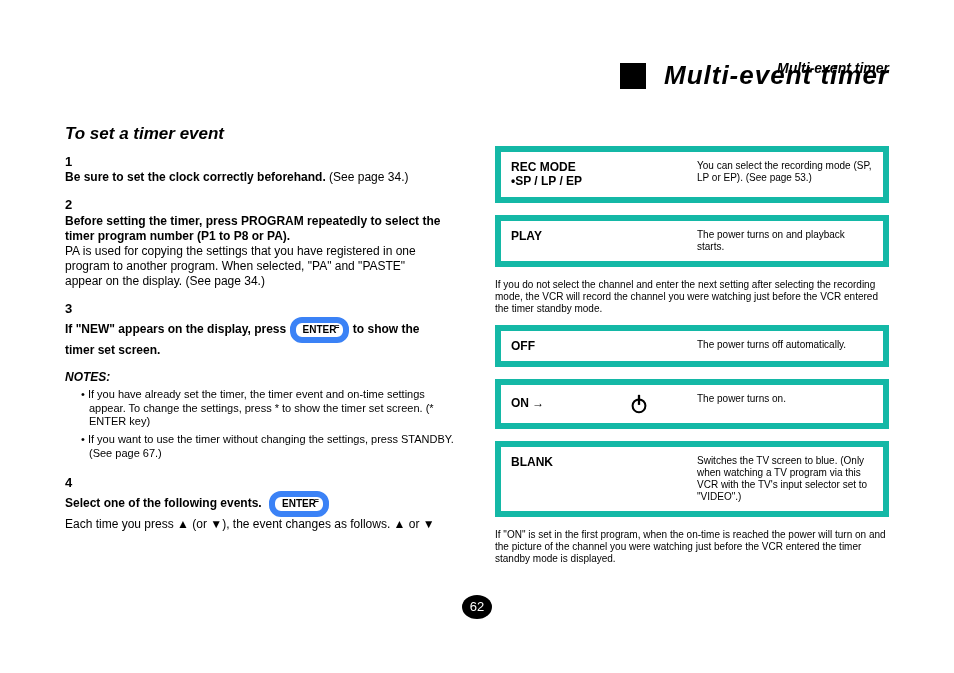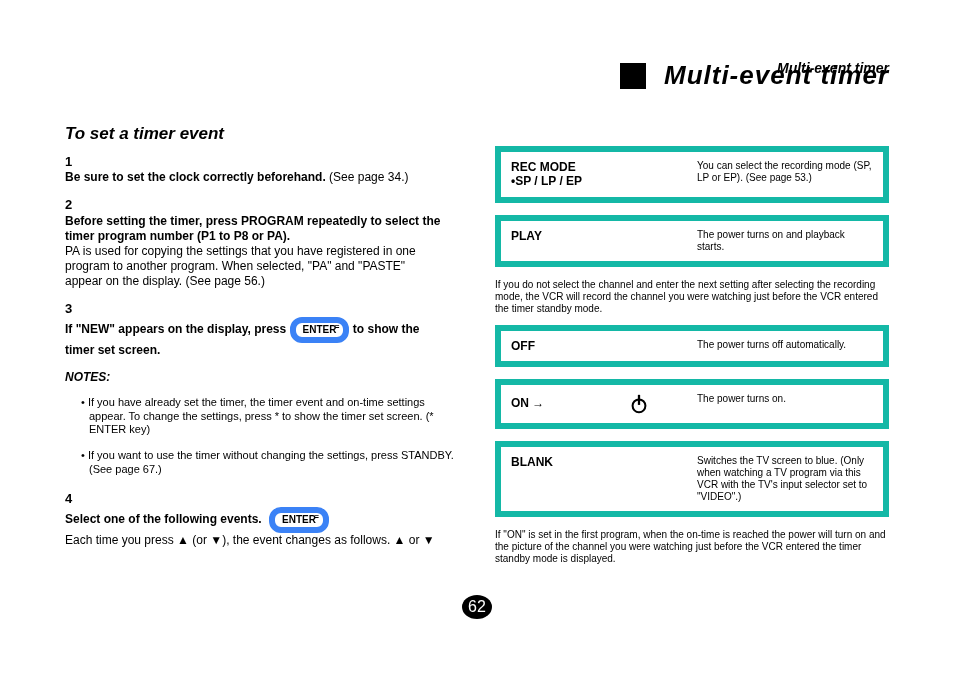--- a/index.html
+++ b/index.html
@@ -79,21 +79,21 @@
   }
   .step .first{
     font-weight:bold;
   }
   .bullet{
     margin-left:16px;
     text-indent:-8px;
     padding-left:8px;
     font-size:11px;
     line-height:1.25;
-    margin-top:12px;
+    margin-top:4px;
   }
   .bullet::before{content:"• ";}
   .notes-heading{
     font-weight:bold;
     font-size:12px;
     margin:6px 0 4px 0;
     font-style:italic;
   }
   
   .enter-key{
@@ -148,21 +148,21 @@
     display:inline-block;
     vertical-align:middle;
   }
   .mark-symbol svg{display:block;}
   .pagecircle{
     width:30px;
     height:24px;
     background:#000;
     border-radius:50%;
     color:#fff;
-    font-size:16px;
+    font-size:13px;
     text-align:center;
     line-height:24px;
     margin:20px auto 0;
   }
 </style>
 </head>
 <body>
 
 <div class="page">
 
@@ -184,21 +184,21 @@
           <span class="first">Be sure to set the clock correctly beforehand.</span>
           <span>(See page 34.)</span>
         </span>
       </div>
 
       <div class="step">
         <span class="num">2</span>
         <span class="body">
           <span class="first">Before setting the timer, press PROGRAM repeatedly to select the timer program number (P1 to P8 or PA).</span>
           <br>
-          <span>PA is used for copying the settings that you have registered in one program to another program. When selected, "PA" and "PASTE" appear on the display. (See page 56.)</span>
+          <span>PA is used for copying the settings that you have registered in one program to another program. When selected, "PA" and "PASTE" appear on the display. (See page 34.)</span>
         </span>
       </div>
 
       <div class="step">
         <span class="num">3</span>
         <span class="body">
           <span class="first">If "NEW" appears on the display, press</span>
           <span class="enter-key">ENTER</span>
           <span class="first"> to show the timer set screen.</span>
         </span>

